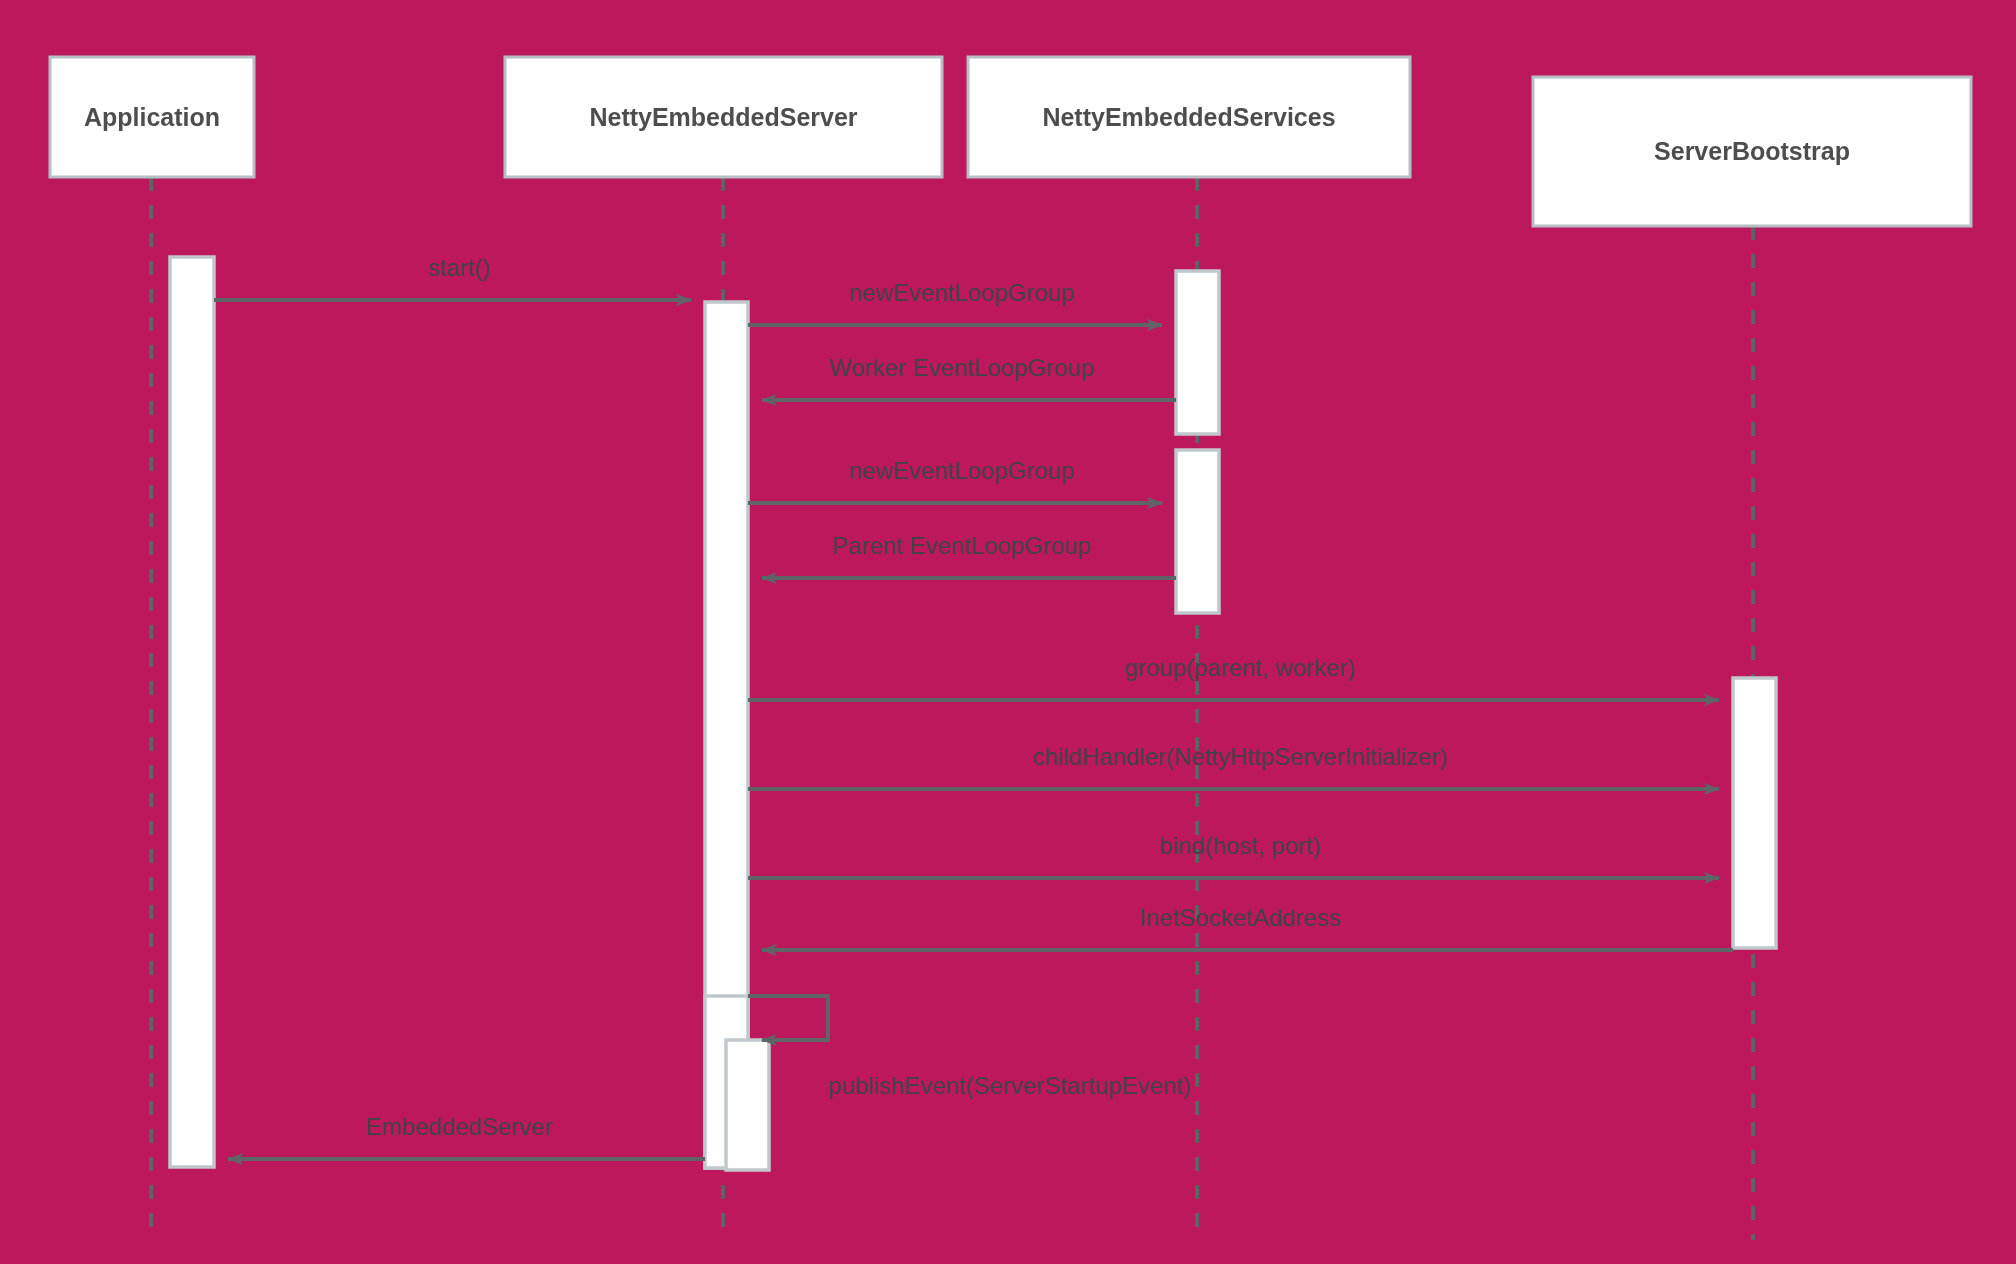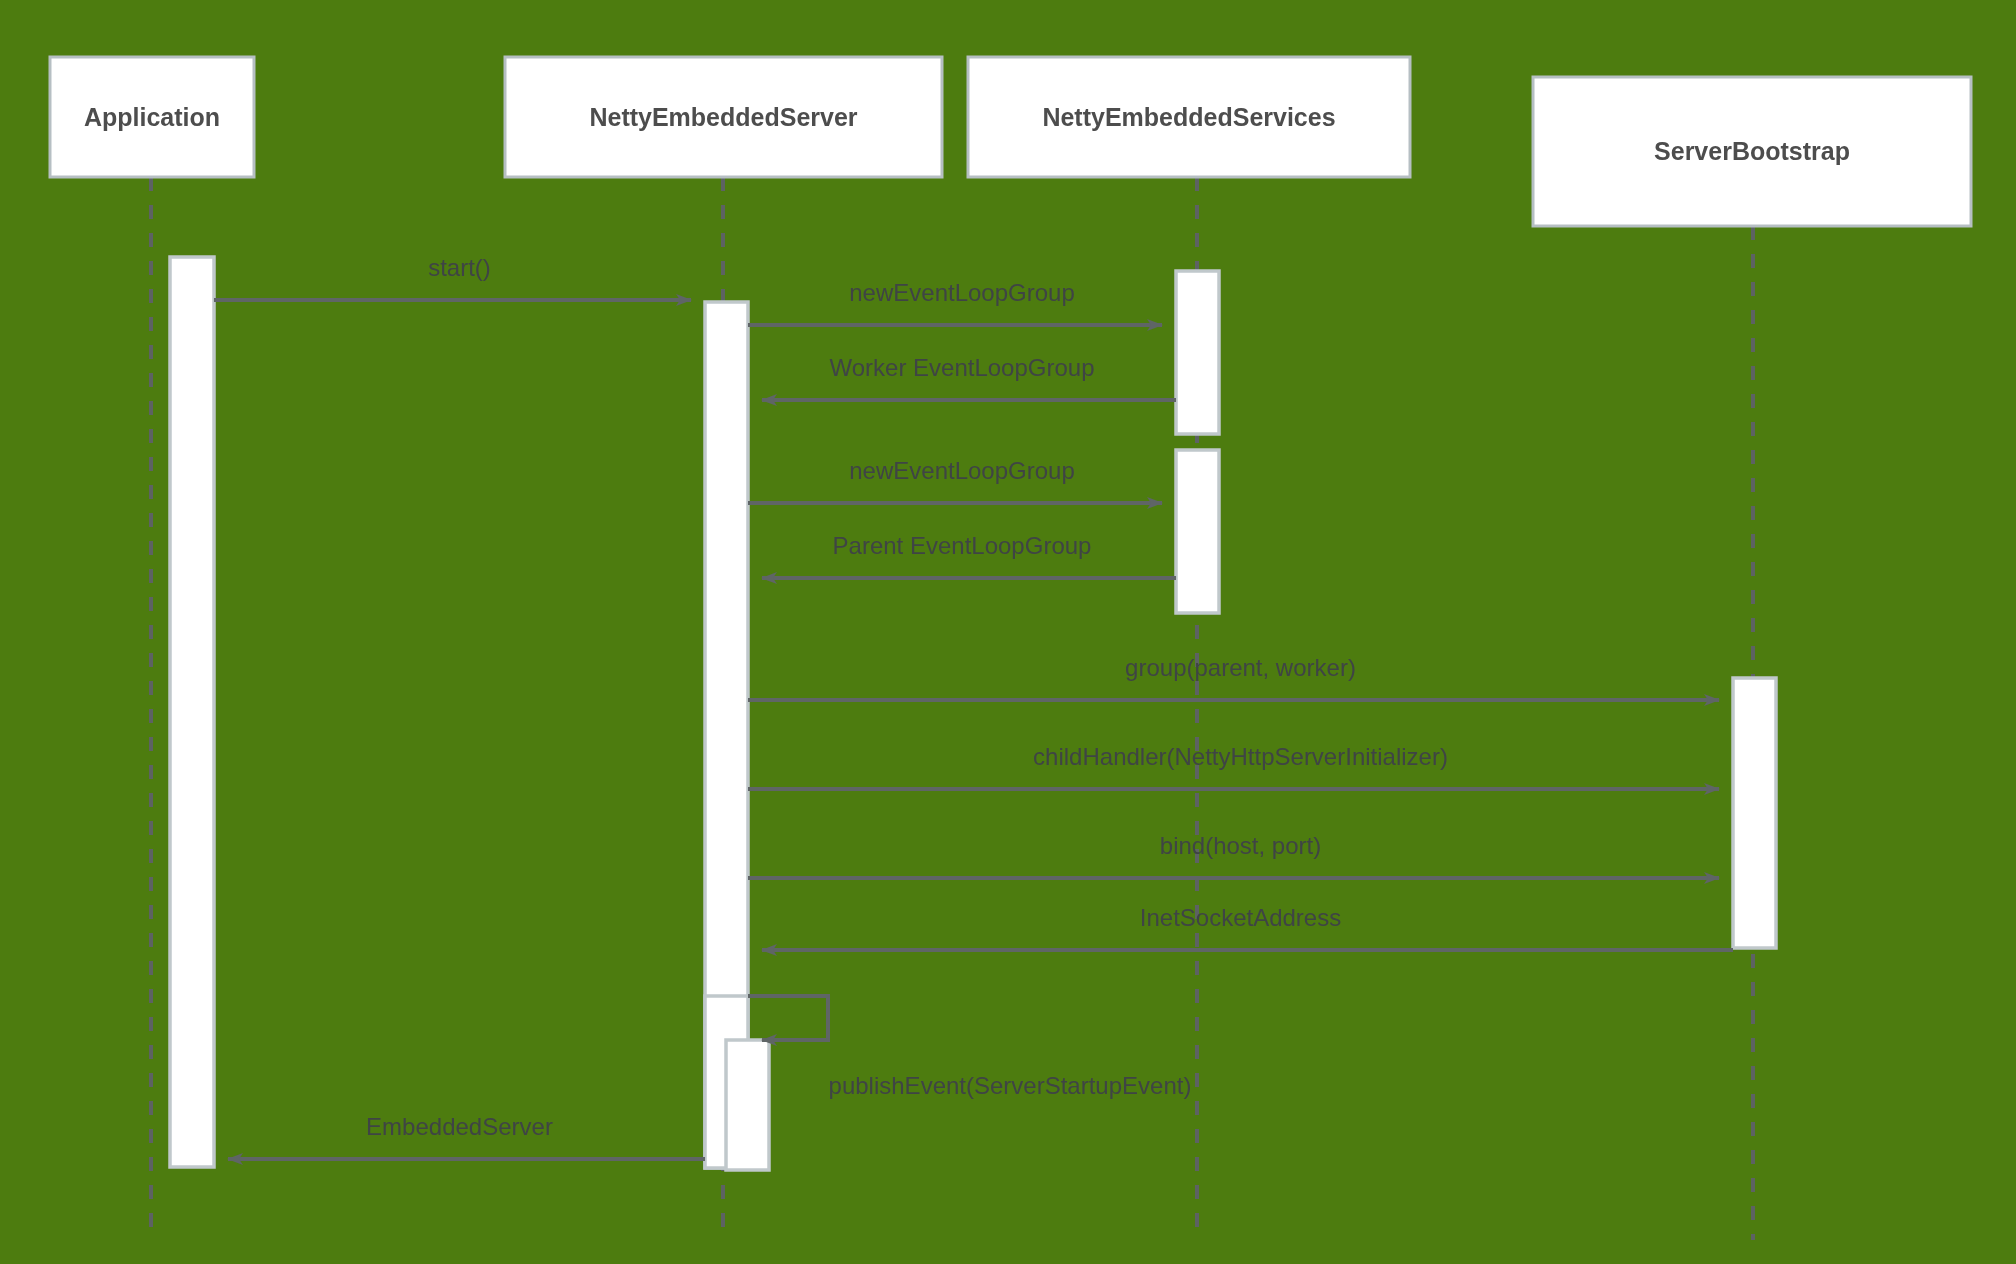--- a/index.html
+++ b/index.html
@@ -8,21 +8,21 @@
     padding: 0;
     background: #ffffff;
   }
   body {
     font-family: "Liberation Sans", sans-serif;
   }
   #diagram-root {
     position: relative;
     width: 2016px;
     height: 1264px;
-    background: #4d7c0f;
+    background: #be185d;
     overflow: hidden;
   }
   #seq-svg {
     position: absolute;
     top: 0;
     left: 0;
     width: 2016px;
     height: 1264px;
     display: block;
   }

